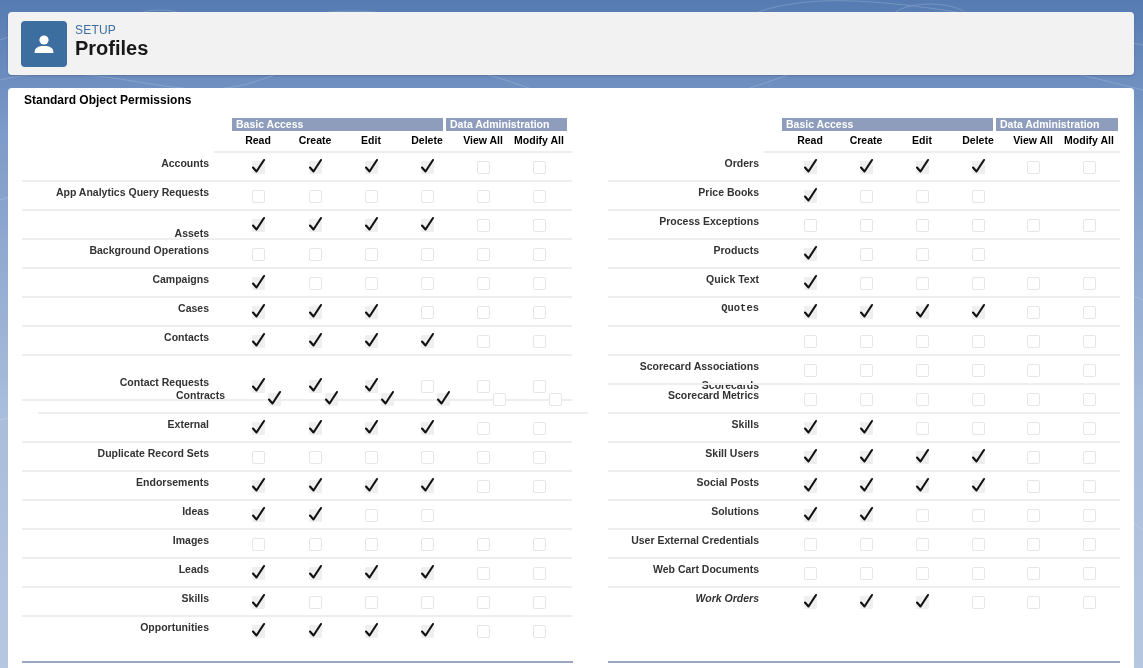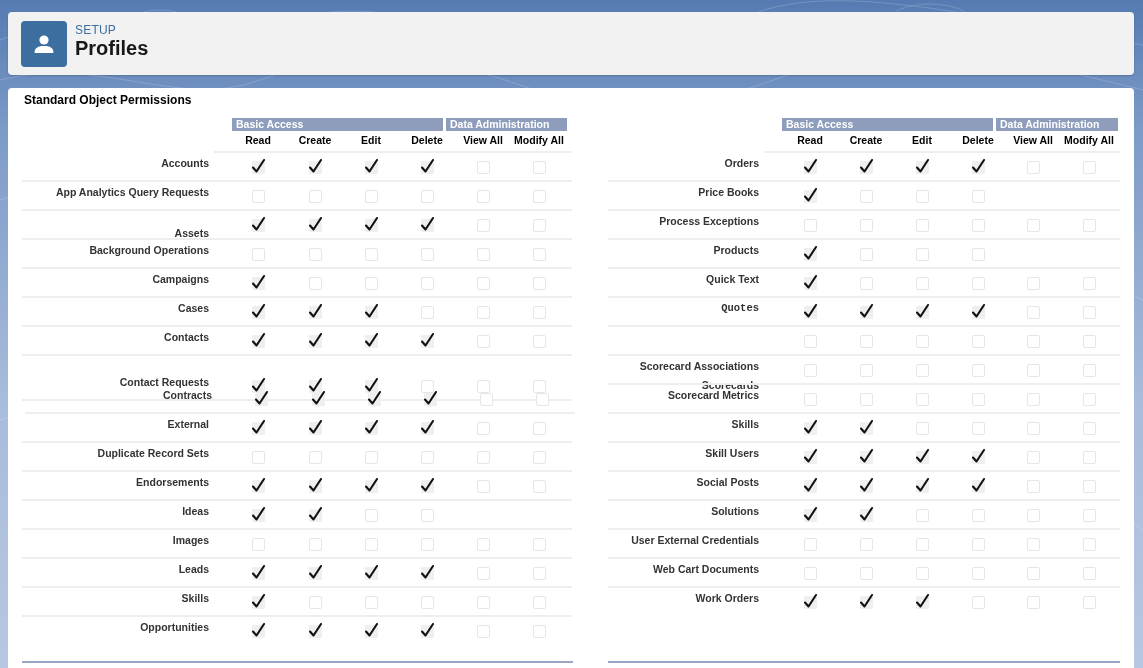--- a/index.html
+++ b/index.html
@@ -272,21 +272,21 @@
         <div class="cell checked" style="left: 349px;">
           <svg width="15" height="16" viewBox="0 0 15 16">
             <path d="M2 9.5 L5.5 13.5 L13 2" fill="none" stroke="#111" stroke-width="2.1" stroke-linecap="round" stroke-linejoin="round"></path>
           </svg>
         </div>
         <div class="cell empty" style="left: 405px;"></div>
         <div class="cell empty" style="left: 461px;"></div>
         <div class="cell empty" style="left: 517px;"></div>
         <div class="row-divider"></div>
       </div>
-      <div class="row" style="left: 17px; width: 550px; top: 297px;">
+      <div class="row" style="left: 30px; width: 550px; top: 297px;">
         <div class="row-label" style="right: 363px;">Contracts</div>
         <div class="cell checked" style="left: 236px;">
           <svg width="15" height="16" viewBox="0 0 15 16">
             <path d="M2 9.5 L5.5 13.5 L13 2" fill="none" stroke="#111" stroke-width="2.1" stroke-linecap="round" stroke-linejoin="round"></path>
           </svg>
         </div>
         <div class="cell checked" style="left: 293px;">
           <svg width="15" height="16" viewBox="0 0 15 16">
             <path d="M2 9.5 L5.5 13.5 L13 2" fill="none" stroke="#111" stroke-width="2.1" stroke-linecap="round" stroke-linejoin="round"></path>
           </svg>
@@ -701,21 +701,21 @@
       <div class="row" style="left: 600px; width: 512px; top: 471px;">
         <div class="row-label" style="right: 361px;">Web Cart Documents</div>
         <div class="cell empty" style="left: 202px;"></div>
         <div class="cell empty" style="left: 258px;"></div>
         <div class="cell empty" style="left: 314px;"></div>
         <div class="cell empty" style="left: 370px;"></div>
         <div class="cell empty" style="left: 425px;"></div>
         <div class="cell empty" style="left: 481px;"></div>
         <div class="row-divider"></div>
       </div>
-      <div class="row" style="left: 600px; width: 512px; top: 500px;">
+      <div class="row" style="left: 600px; width: 512px; top: 500px; font-style: italic;">
         <div class="row-label" style="right: 361px;">Work Orders</div>
         <div class="cell checked" style="left: 202px;">
           <svg width="15" height="16" viewBox="0 0 15 16">
             <path d="M2 9.5 L5.5 13.5 L13 2" fill="none" stroke="#111" stroke-width="2.1" stroke-linecap="round" stroke-linejoin="round"></path>
           </svg>
         </div>
         <div class="cell checked" style="left: 258px;">
           <svg width="15" height="16" viewBox="0 0 15 16">
             <path d="M2 9.5 L5.5 13.5 L13 2" fill="none" stroke="#111" stroke-width="2.1" stroke-linecap="round" stroke-linejoin="round"></path>
           </svg>

